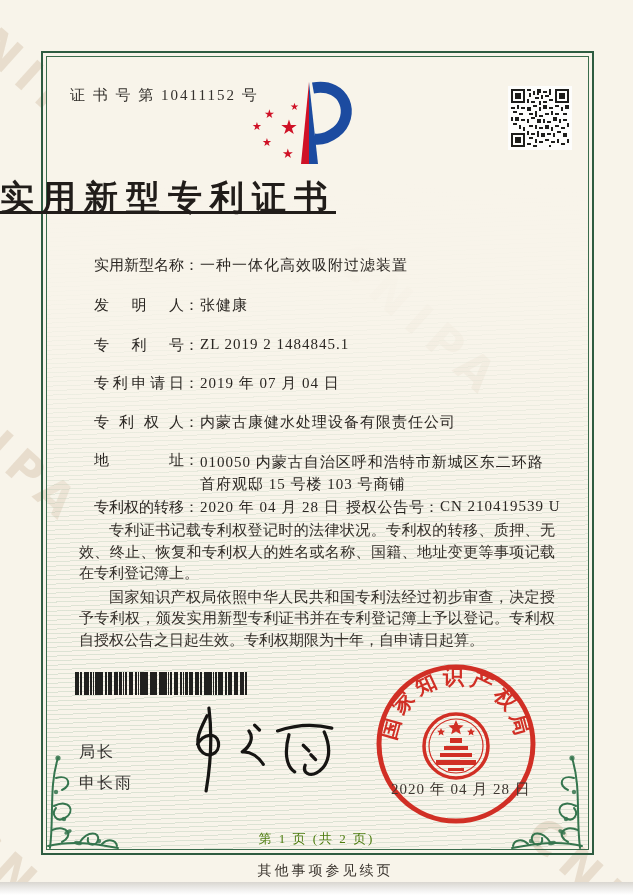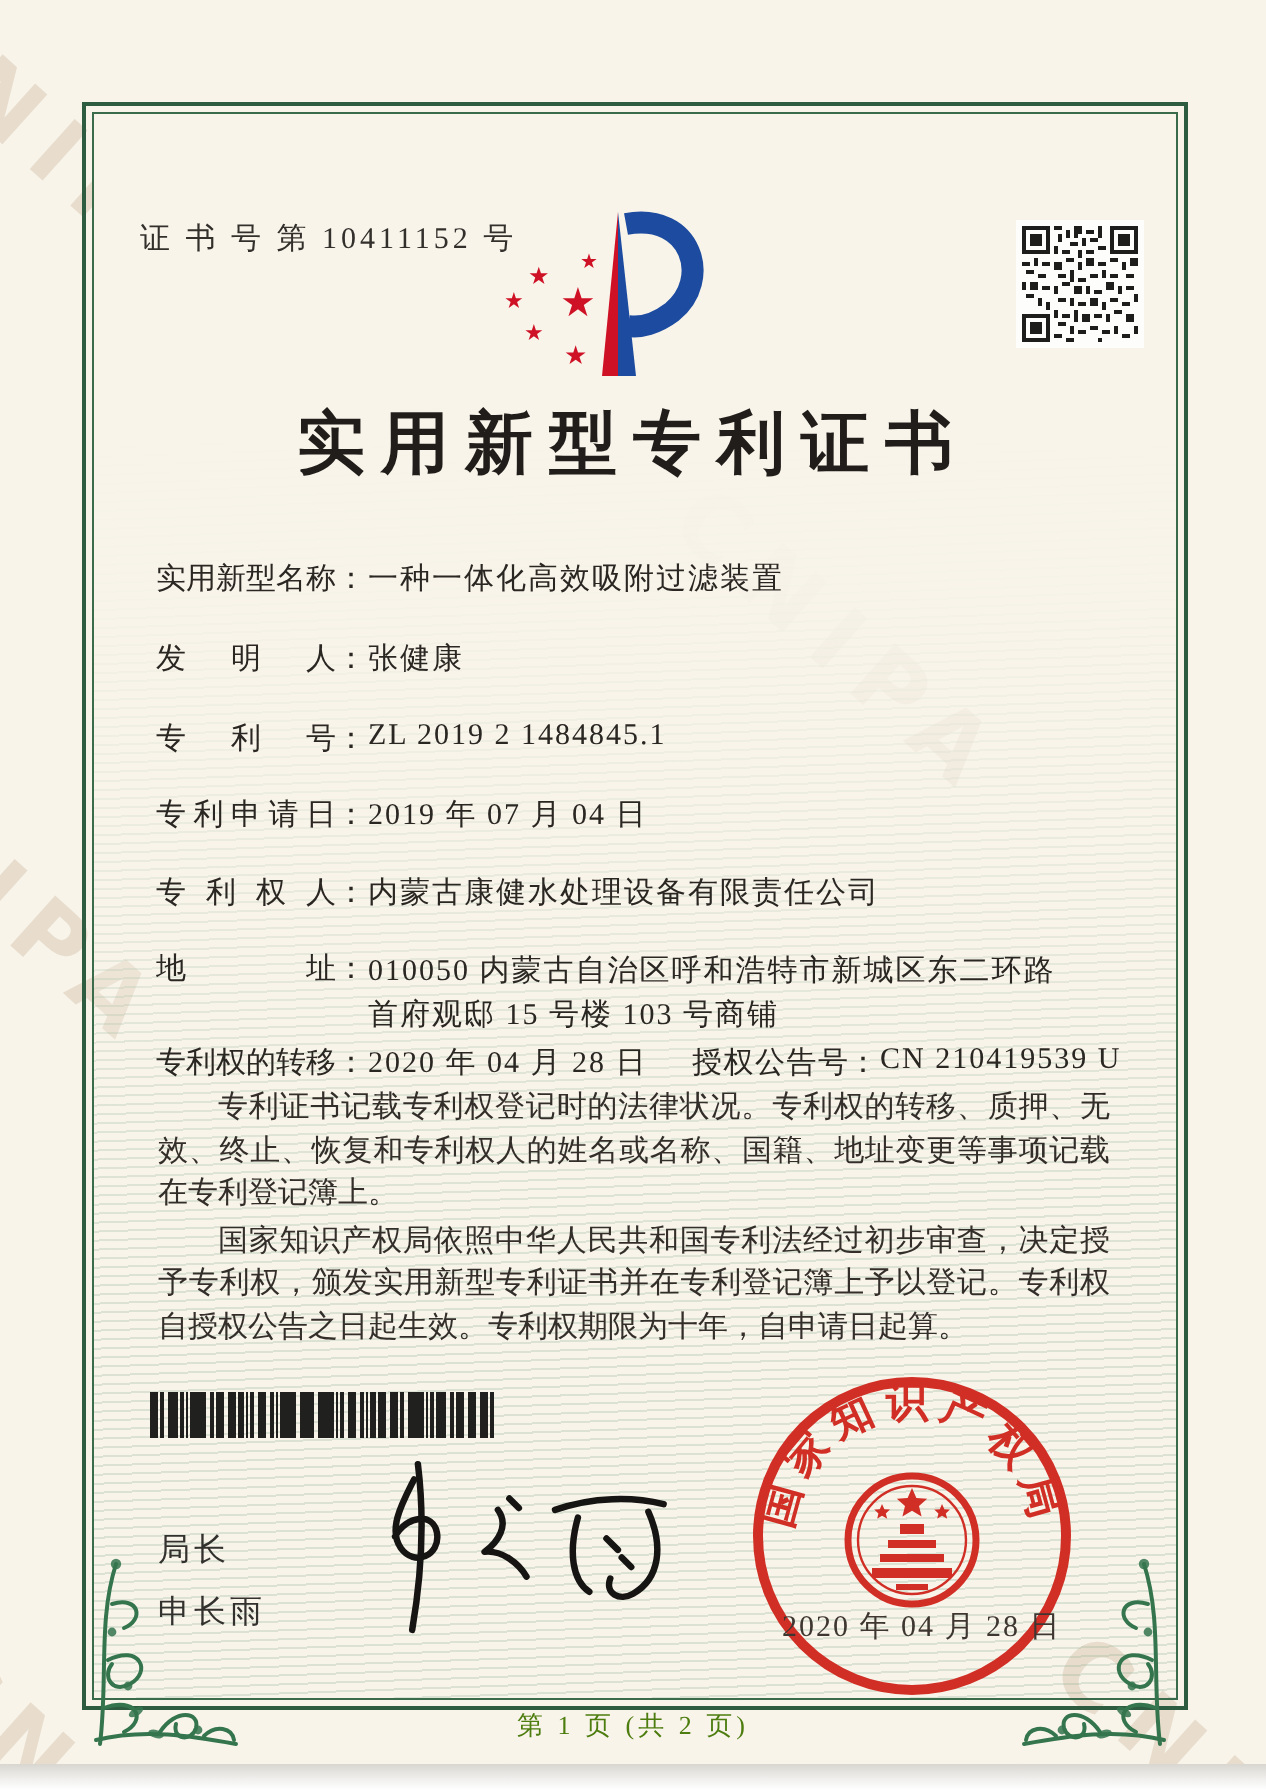--- a/index.html
+++ b/index.html
@@ -23,33 +23,33 @@
   .frame{position:absolute;left:41px;top:51px;width:549px;height:800px;
     border:2px solid #2e5c41;z-index:2;}
   .frame-inner{position:absolute;inset:3px;border:1px solid #3a6c4c;}
   
   .waves{position:absolute;inset:4px;
     background:
       linear-gradient(180deg,#f8f4ea 0%,#f8f4ea 16%,rgba(248,244,234,.92) 30%,rgba(248,244,234,.55) 45%,rgba(248,244,234,.12) 62%,rgba(248,244,234,0) 75%),
       repeating-linear-gradient(178deg,rgba(118,163,130,0.22) 0px,rgba(118,163,130,0.22) 1px,rgba(248,244,234,0) 1px,rgba(248,244,234,0) 4.5px);
   }
 
-  .content{position:absolute;inset:0;z-index:3;margin-top:24px;}
+  .content{position:absolute;inset:0;z-index:3;}
 
   .cert-number{position:absolute;left:70px;top:86px;font-size:15px;letter-spacing:2px;color:#33302c;}
 
   .logo{position:absolute;left:240px;top:78px;width:120px;height:92px;}
   .qr{position:absolute;left:511px;top:89px;width:58px;height:58px;background:#fdfdfc;
     box-shadow:0 0 0 3px #fdfdfc;}
 
-  .title{position:absolute;left:0;right:0;top:175px;text-align:center;
-    font-size:34px;font-weight:bold;letter-spacing:8px;color:#211d1a;}
+  .title{position:absolute;left:0;right:0;top:175px;
+    font-size:34px;font-weight:bold;letter-spacing:8px;color:#211d1a;text-decoration:underline;}
 
   .fields{position:absolute;left:78px;top:252px;width:478px;font-size:15px;}
-  .frow{position:absolute;left:0;white-space:nowrap;}
+  .frow{position:absolute;left:16px;white-space:nowrap;}
   .flabel{display:inline-block;width:90px;text-align:justify;text-align-last:justify;vertical-align:top;color:#2a2622;}
   .fcolon{display:inline-block;width:16px;vertical-align:top;}
   .fvalue{display:inline-block;vertical-align:top;letter-spacing:1px;}
   .r1{top:4px;}.r2{top:44px;}.r3{top:84px;}.r4{top:122px;}.r5{top:161px;}
   .r6{top:199px;white-space:normal;}
   .r6 .fvalue{width:356px;line-height:22px;white-space:normal;}
   .r7{top:246px;}
   .frow-right{position:absolute;left:268px;top:246px;white-space:nowrap;}
   .frow-right .flabel{width:78px;font-family:Liberation Mono, monospace;}
 

